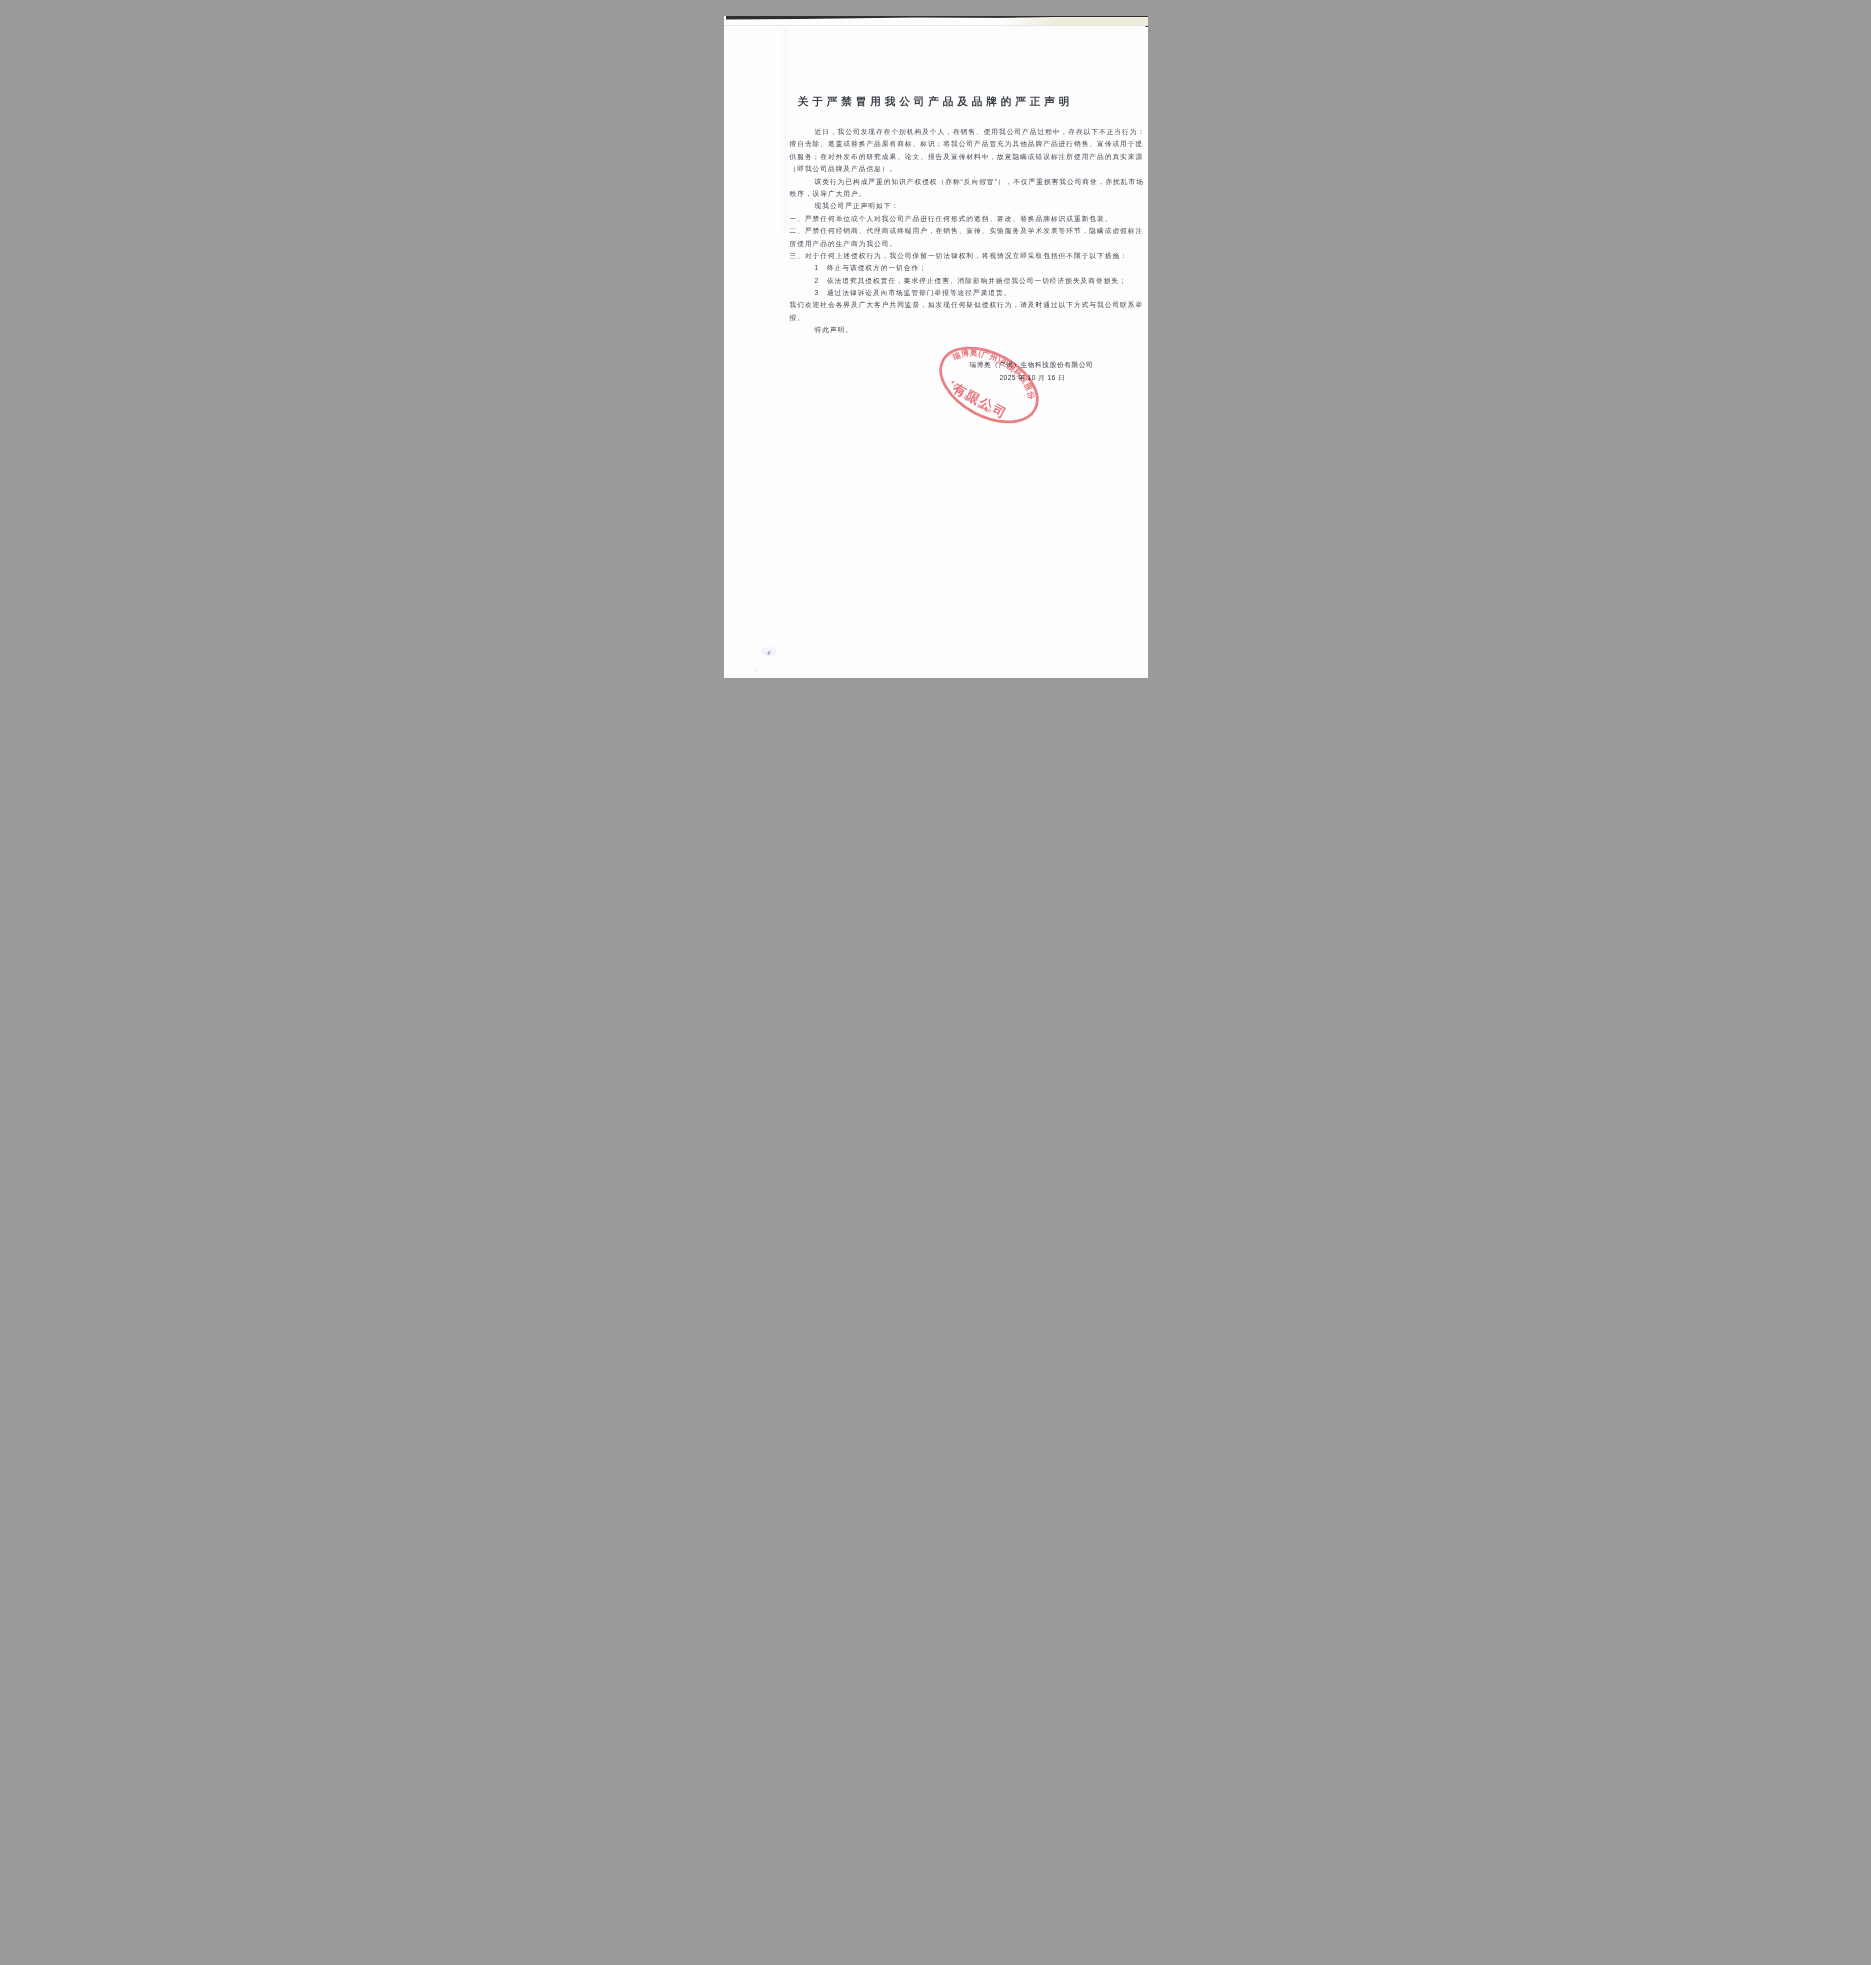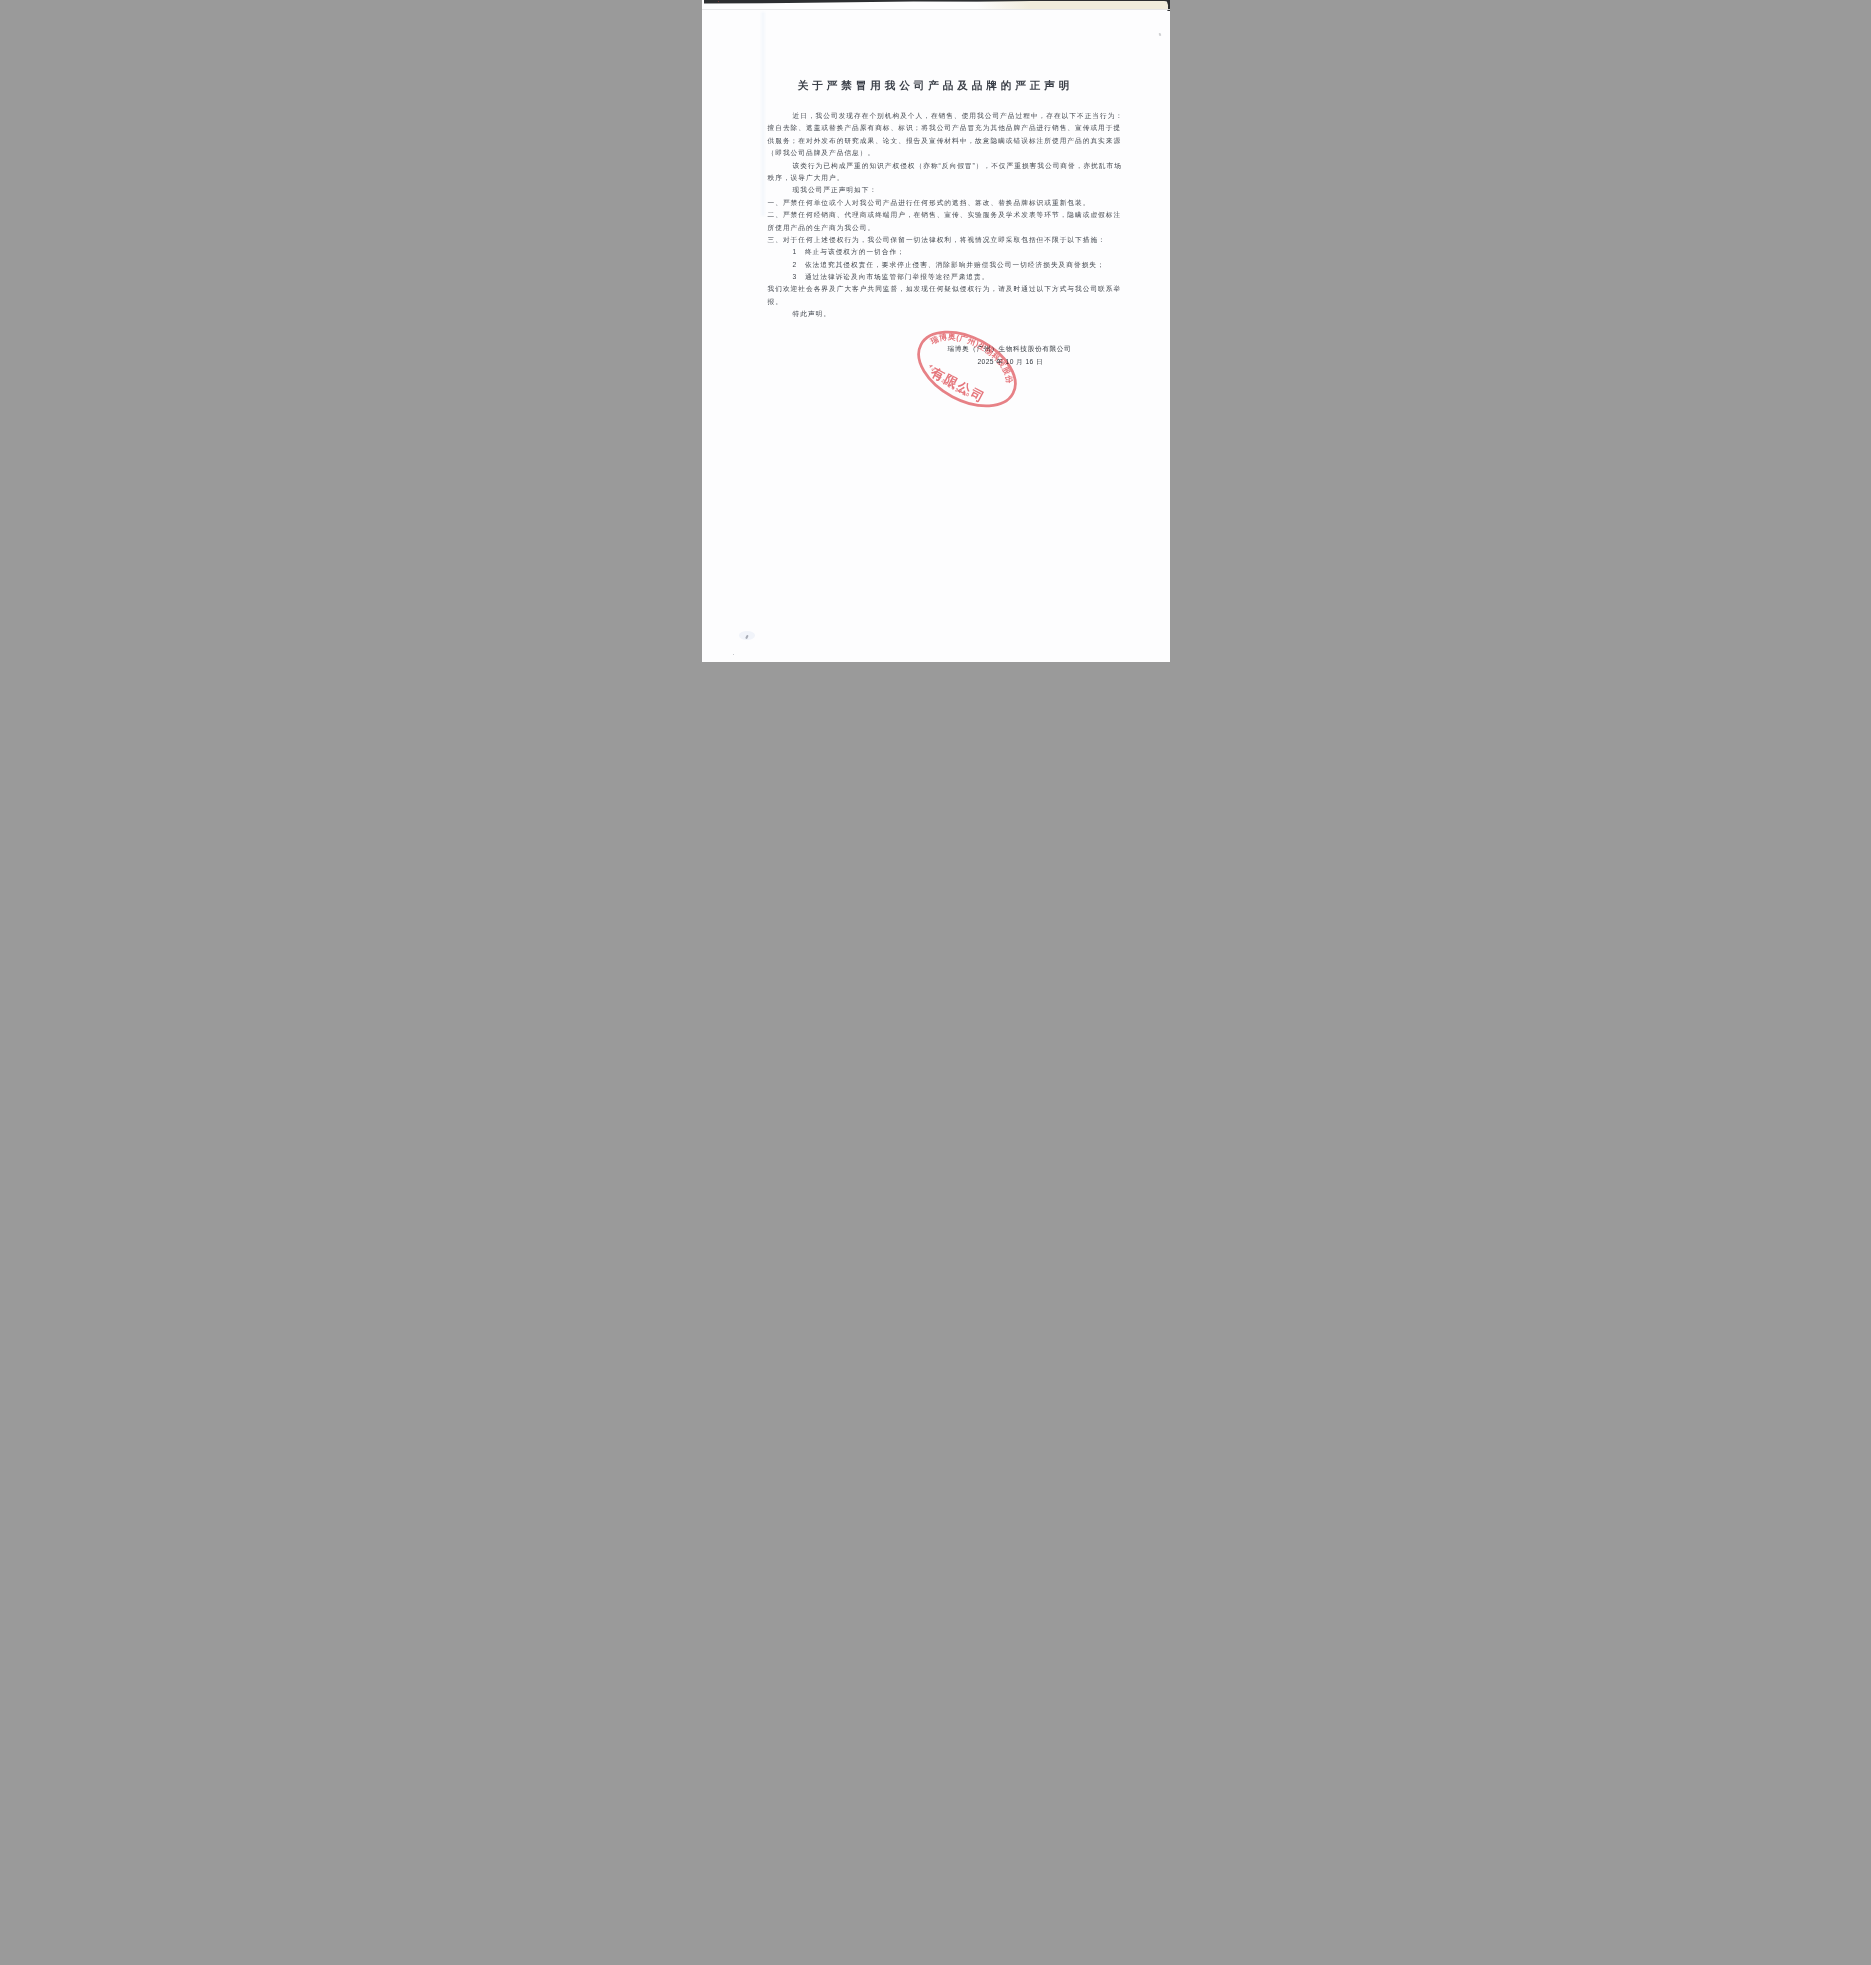--- a/index.html
+++ b/index.html
@@ -1,19 +1,19 @@
 <!DOCTYPE html>
 <html style="font-size:6.3px"><head>
 <meta charset="utf-8">
 <style>
   html,body{margin:0;padding:0;background:#9a9a9a;}
   .page{
     position:relative;
-    width:468px;height:662px;
-    margin:0 auto;
+    width:424px;height:662px;
+    margin:16px auto;
     background:#fdfdfe;
     overflow:hidden;
     font-family:"Liberation Sans","DejaVu Sans",sans-serif;
   }
   
   .scan-band{
     position:absolute;top:0;left:2px;right:0;height:3.5px;
     background:#2c2e31;
     clip-path:polygon(0 0,100% 0,100% 45%,72% 55%,45% 42%,18% 88%,0 100%);
   }

